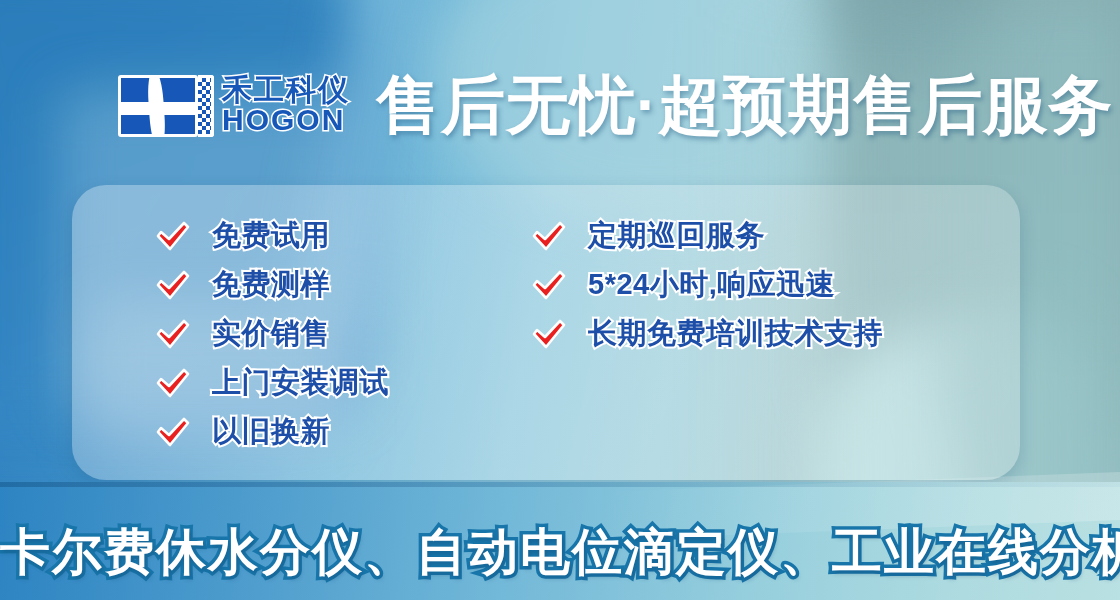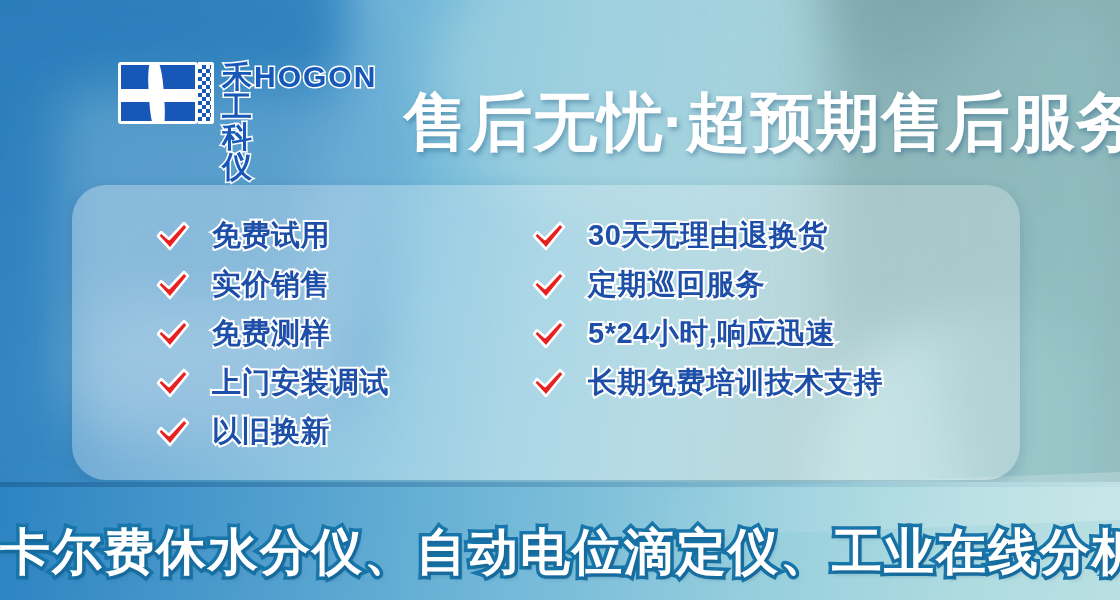--- a/index.html
+++ b/index.html
@@ -141,21 +141,21 @@
   .logo-checker {
     width:16px; height:62px;
     background:
       repeating-conic-gradient(#1657b8 0% 25%, #ffffff 0% 50%) 0 0/8px 8px;
     border:3px solid #ffffff;
     border-left:none;
     border-radius:0 3px 3px 0;
     flex:0 0 auto;
   }
 
-  .logo-text { display:flex; flex-direction:row; margin-left:8px; line-height:1; }
+  .logo-text { display:flex; flex-direction:column; margin-left:8px; line-height:1; }
   .logo-cn {
     font-size:30px; font-weight:700; color:#1657b8; letter-spacing:2px;
     -webkit-text-stroke:3px #ffffff;
     paint-order:stroke fill;
   }
   .logo-en {
     font-size:30px; font-weight:700; color:#1657b8; letter-spacing:2px;
     -webkit-text-stroke:3px #ffffff;
     paint-order:stroke fill;
   }
@@ -264,49 +264,43 @@
         <div class="feature">
           <svg class="check" viewBox="0 0 34 30">
               <path d="M2 15 L5 11 L13 18 L28 2 L32 6 L14 28 Z" fill="#e8201f" stroke="#ffffff" stroke-width="2.6" stroke-linejoin="round"></path>
             </svg>
           <span class="feature-label">免费试用</span>
         </div>
         <div class="feature">
           <svg class="check" viewBox="0 0 34 30">
               <path d="M2 15 L5 11 L13 18 L28 2 L32 6 L14 28 Z" fill="#e8201f" stroke="#ffffff" stroke-width="2.6" stroke-linejoin="round"></path>
             </svg>
+          <span class="feature-label">免费测样</span>
+        </div>
+        <div class="feature">
+          <svg class="check" viewBox="0 0 34 30">
+              <path d="M2 15 L5 11 L13 18 L28 2 L32 6 L14 28 Z" fill="#e8201f" stroke="#ffffff" stroke-width="2.6" stroke-linejoin="round"></path>
+            </svg>
           <span class="feature-label">实价销售</span>
         </div>
         <div class="feature">
           <svg class="check" viewBox="0 0 34 30">
               <path d="M2 15 L5 11 L13 18 L28 2 L32 6 L14 28 Z" fill="#e8201f" stroke="#ffffff" stroke-width="2.6" stroke-linejoin="round"></path>
             </svg>
-          <span class="feature-label">免费测样</span>
-        </div>
-        <div class="feature">
-          <svg class="check" viewBox="0 0 34 30">
-              <path d="M2 15 L5 11 L13 18 L28 2 L32 6 L14 28 Z" fill="#e8201f" stroke="#ffffff" stroke-width="2.6" stroke-linejoin="round"></path>
-            </svg>
           <span class="feature-label">上门安装调试</span>
         </div>
         <div class="feature">
           <svg class="check" viewBox="0 0 34 30">
               <path d="M2 15 L5 11 L13 18 L28 2 L32 6 L14 28 Z" fill="#e8201f" stroke="#ffffff" stroke-width="2.6" stroke-linejoin="round"></path>
             </svg>
           <span class="feature-label">以旧换新</span>
         </div>
       </div>
 
       <div class="col col-right">
-        <div class="feature">
-          <svg class="check" viewBox="0 0 34 30">
-              <path d="M2 15 L5 11 L13 18 L28 2 L32 6 L14 28 Z" fill="#e8201f" stroke="#ffffff" stroke-width="2.6" stroke-linejoin="round"></path>
-            </svg>
-          <span class="feature-label">30天无理由退换货</span>
-        </div>
         <div class="feature">
           <svg class="check" viewBox="0 0 34 30">
               <path d="M2 15 L5 11 L13 18 L28 2 L32 6 L14 28 Z" fill="#e8201f" stroke="#ffffff" stroke-width="2.6" stroke-linejoin="round"></path>
             </svg>
           <span class="feature-label">定期巡回服务</span>
         </div>
         <div class="feature">
           <svg class="check" viewBox="0 0 34 30">
               <path d="M2 15 L5 11 L13 18 L28 2 L32 6 L14 28 Z" fill="#e8201f" stroke="#ffffff" stroke-width="2.6" stroke-linejoin="round"></path>
             </svg>

